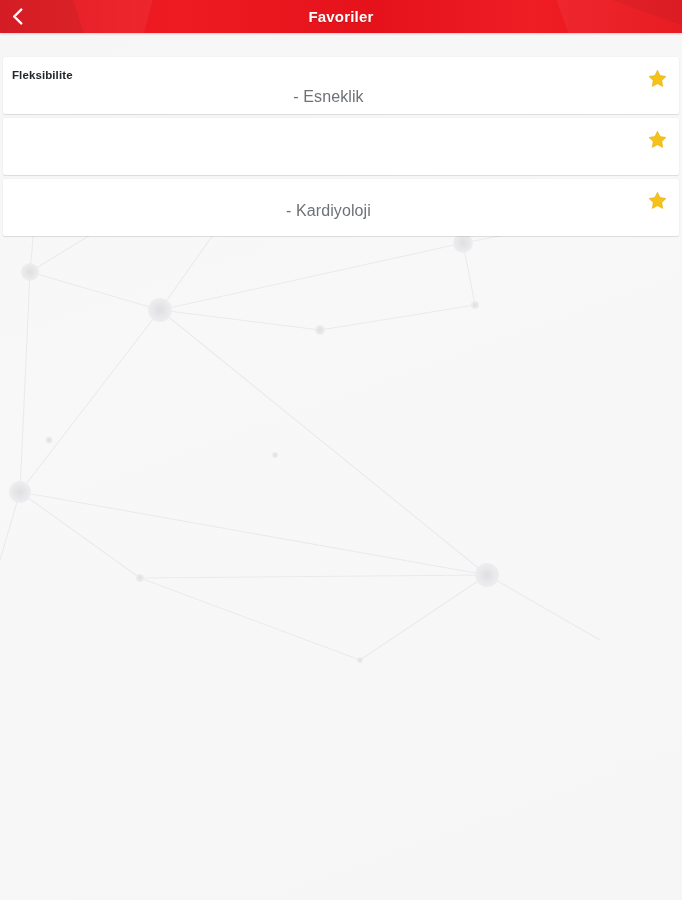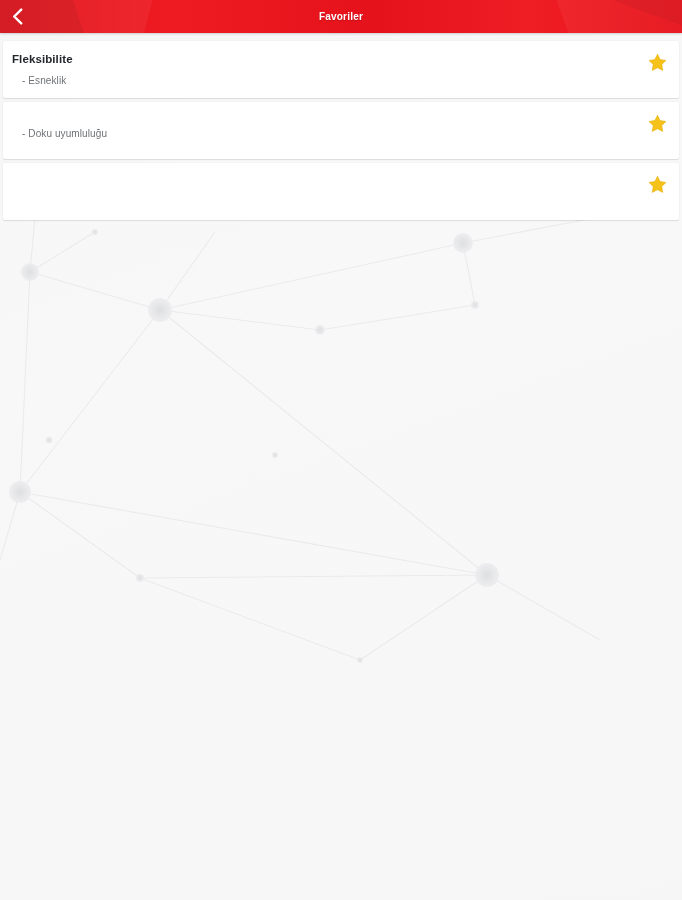--- a/index.html
+++ b/index.html
@@ -61,36 +61,36 @@
     cursor: pointer;
     flex: 0 0 auto;
   }
   #back-button svg { display: block; }
   #header-title {
     position: absolute;
     left: 0;
     right: 0;
     text-align: center;
     color: #ffffff;
-    font-size: 10px;
+    font-size: 15px;
     font-weight: bold;
     letter-spacing: 0.2px;
     line-height: 33px;
     text-shadow: 0 1px 1px rgba(0,0,0,0.18);
     pointer-events: none;
   }
 
   
   #fav-list {
     position: absolute;
     left: 0;
     top: 33px;
     width: 682px;
     z-index: 3;
-    padding-top: 8px;
+    padding-top: 24px;
   }
   .fav-card {
     position: relative;
     margin: 0 3px 4px 3px;
     background: #ffffff;
     border-radius: 2px;
     min-height: 57px;
     box-shadow: 0 1px 1px rgba(0,0,0,0.10), 0 0 0 1px rgba(0,0,0,0.015);
     display: flex;
     align-items: center;
@@ -102,26 +102,27 @@
     min-width: 0;
   }
   .fav-title {
     font-size: 11.5px;
     font-weight: bold;
     color: #23272b;
     line-height: 15px;
     letter-spacing: 0.1px;
   }
   .fav-sub {
-    font-size: 10px;
+    font-size: 16px;
     color: #6e7276;
     line-height: 15px;
     margin-top: 6px;
     padding-left: 10px;
     letter-spacing: 0.1px;
+    text-align: center;
   }
   .fav-star {
     flex: 0 0 auto;
     width: 44px;
     display: flex;
     align-items: center;
     justify-content: center;
     align-self: flex-start;
     padding-top: 12px;
     cursor: pointer;
@@ -200,33 +201,33 @@
         <span>
           <svg width="19" height="19" viewBox="0 0 24 24" aria-hidden="true">
             <path d="M12 1.6 L15.3 8.3 L22.7 9.4 L17.4 14.6 L18.6 22 L12 18.5 L5.4 22 L6.6 14.6 L1.3 9.4 L8.7 8.3 Z" fill="#f5c21a" stroke="#e8a900" stroke-width="0.7" stroke-linejoin="round"></path>
           </svg>
         </span>
       </div>
     </div>
 
     <div class="fav-card">
       <div class="fav-text">
-        <div class="fav-sub">- Doku uyumluluğu</div>
       </div>
       <div class="fav-star">
         <span>
           <svg width="19" height="19" viewBox="0 0 24 24" aria-hidden="true">
             <path d="M12 1.6 L15.3 8.3 L22.7 9.4 L17.4 14.6 L18.6 22 L12 18.5 L5.4 22 L6.6 14.6 L1.3 9.4 L8.7 8.3 Z" fill="#f5c21a" stroke="#e8a900" stroke-width="0.7" stroke-linejoin="round"></path>
           </svg>
         </span>
       </div>
     </div>
 
     <div class="fav-card">
       <div class="fav-text">
+        <div class="fav-sub">- Kardiyoloji</div>
       </div>
       <div class="fav-star">
         <span>
           <svg width="19" height="19" viewBox="0 0 24 24" aria-hidden="true">
             <path d="M12 1.6 L15.3 8.3 L22.7 9.4 L17.4 14.6 L18.6 22 L12 18.5 L5.4 22 L6.6 14.6 L1.3 9.4 L8.7 8.3 Z" fill="#f5c21a" stroke="#e8a900" stroke-width="0.7" stroke-linejoin="round"></path>
           </svg>
         </span>
       </div>
     </div>
 

